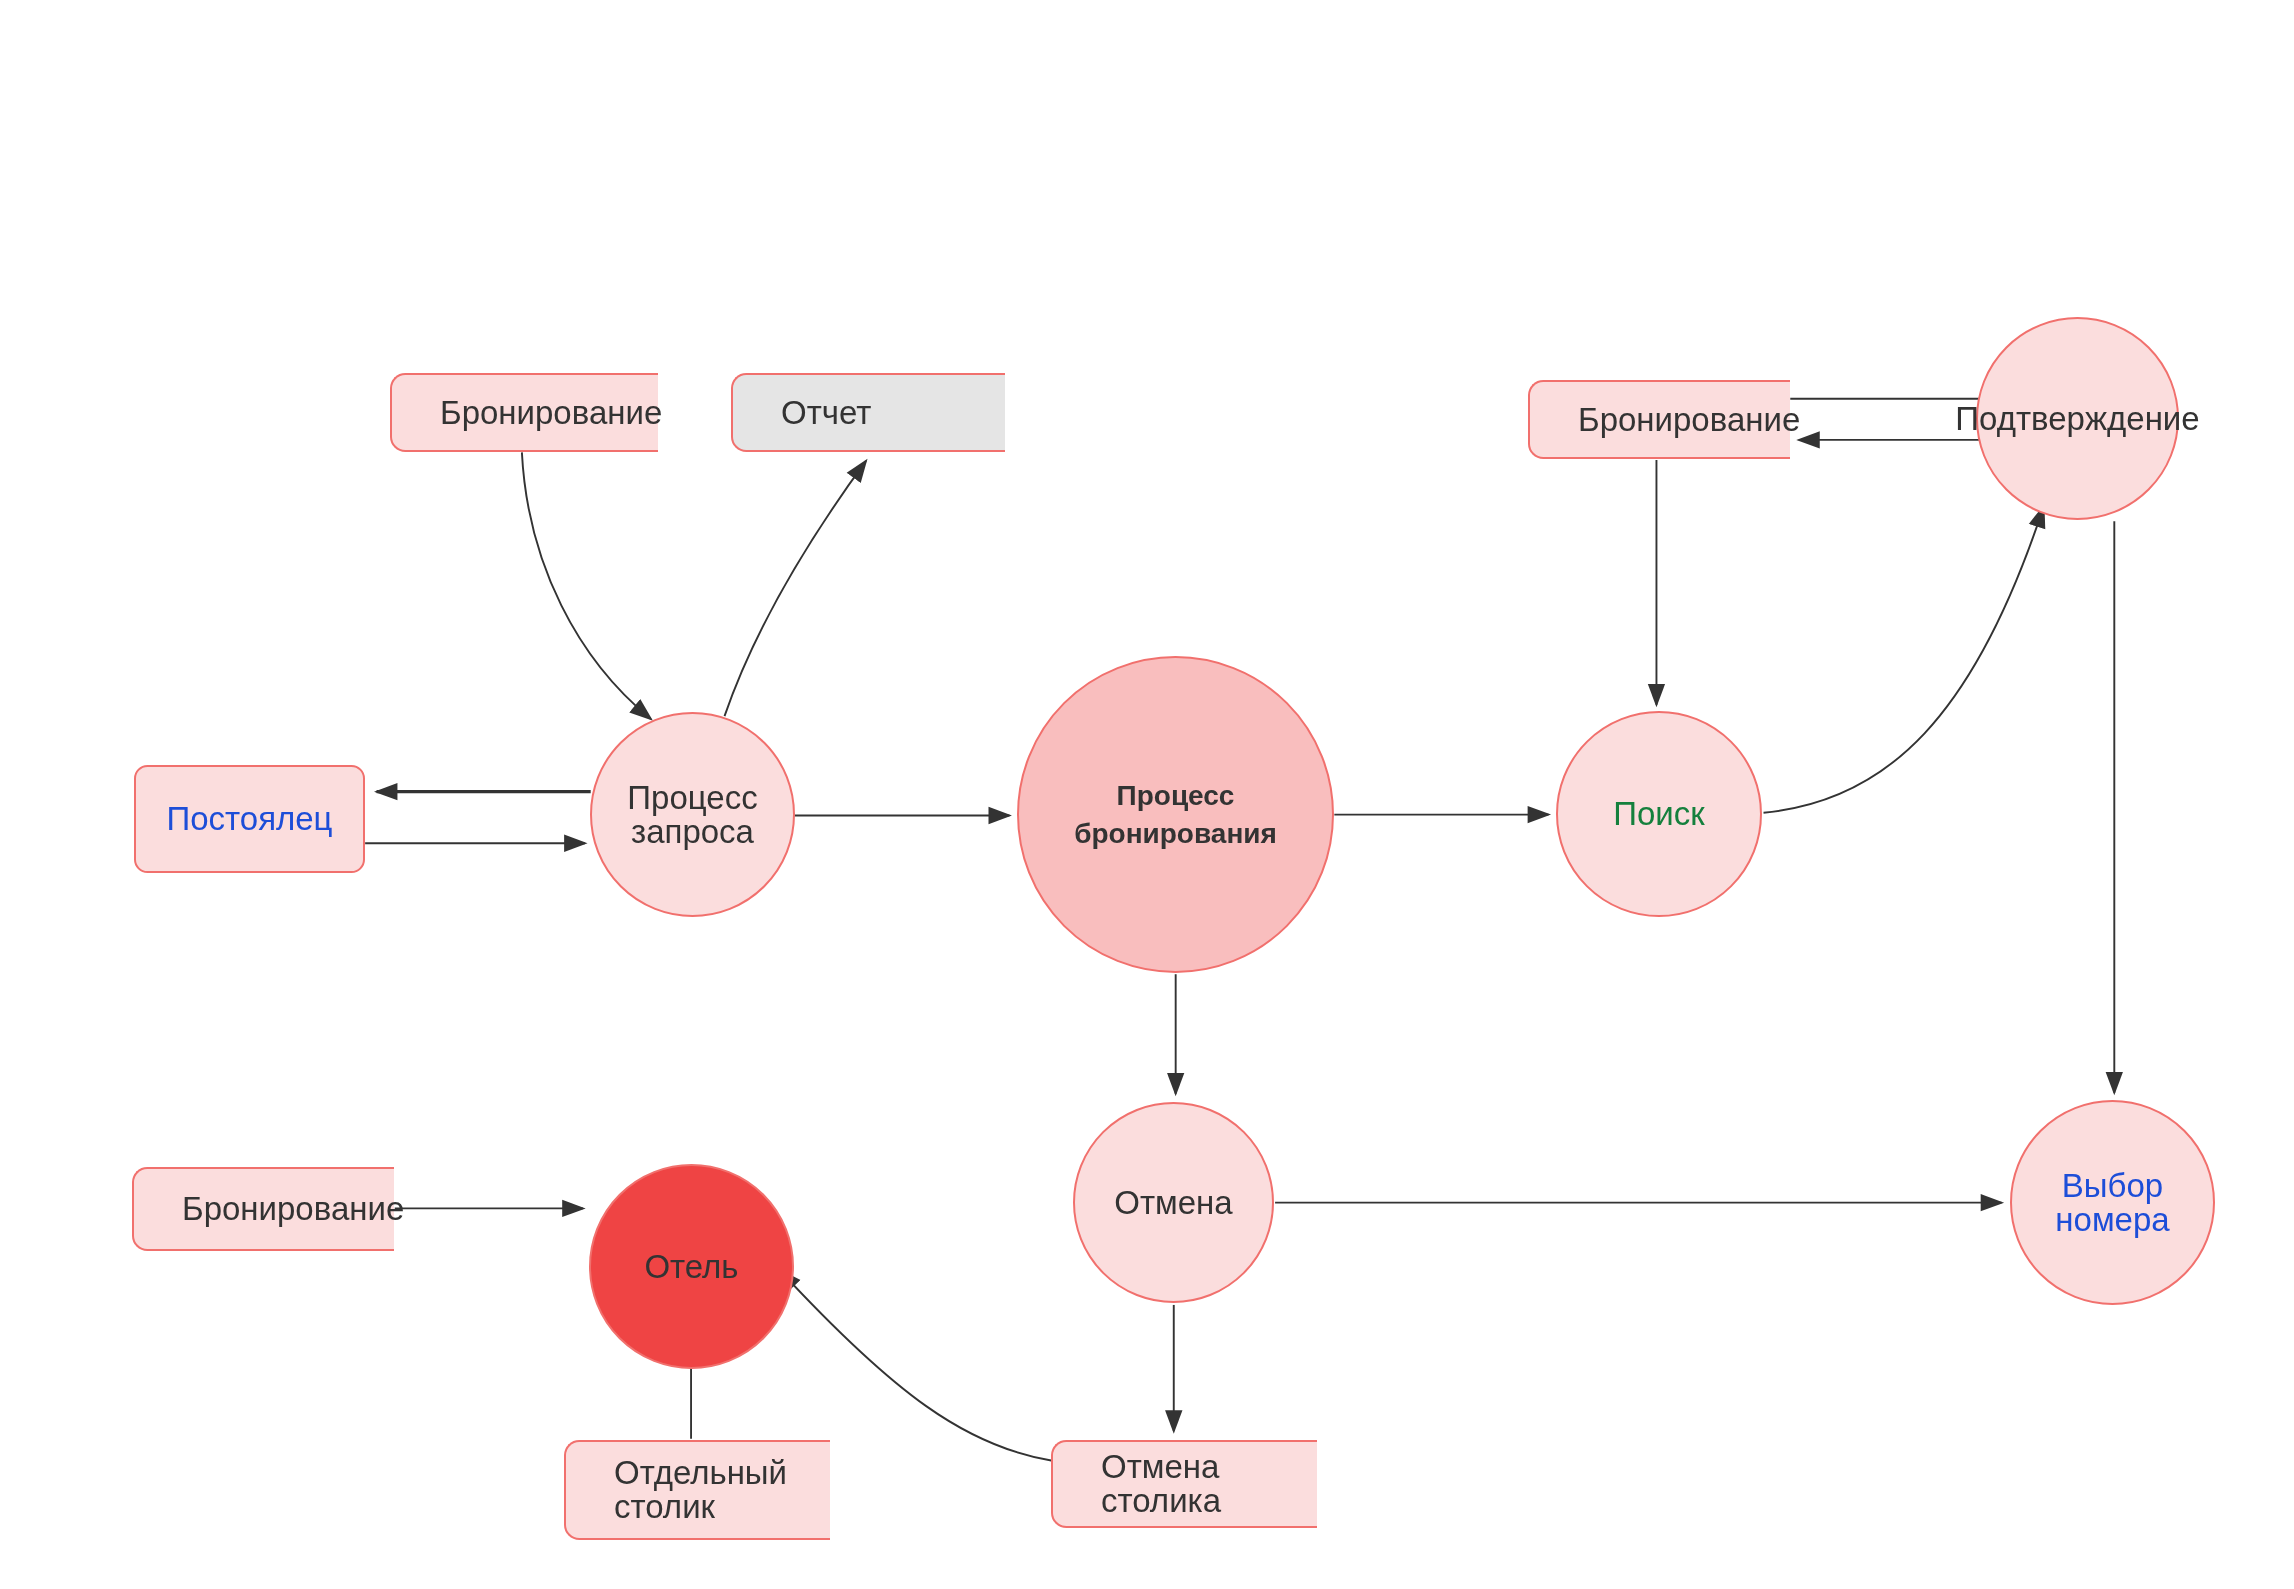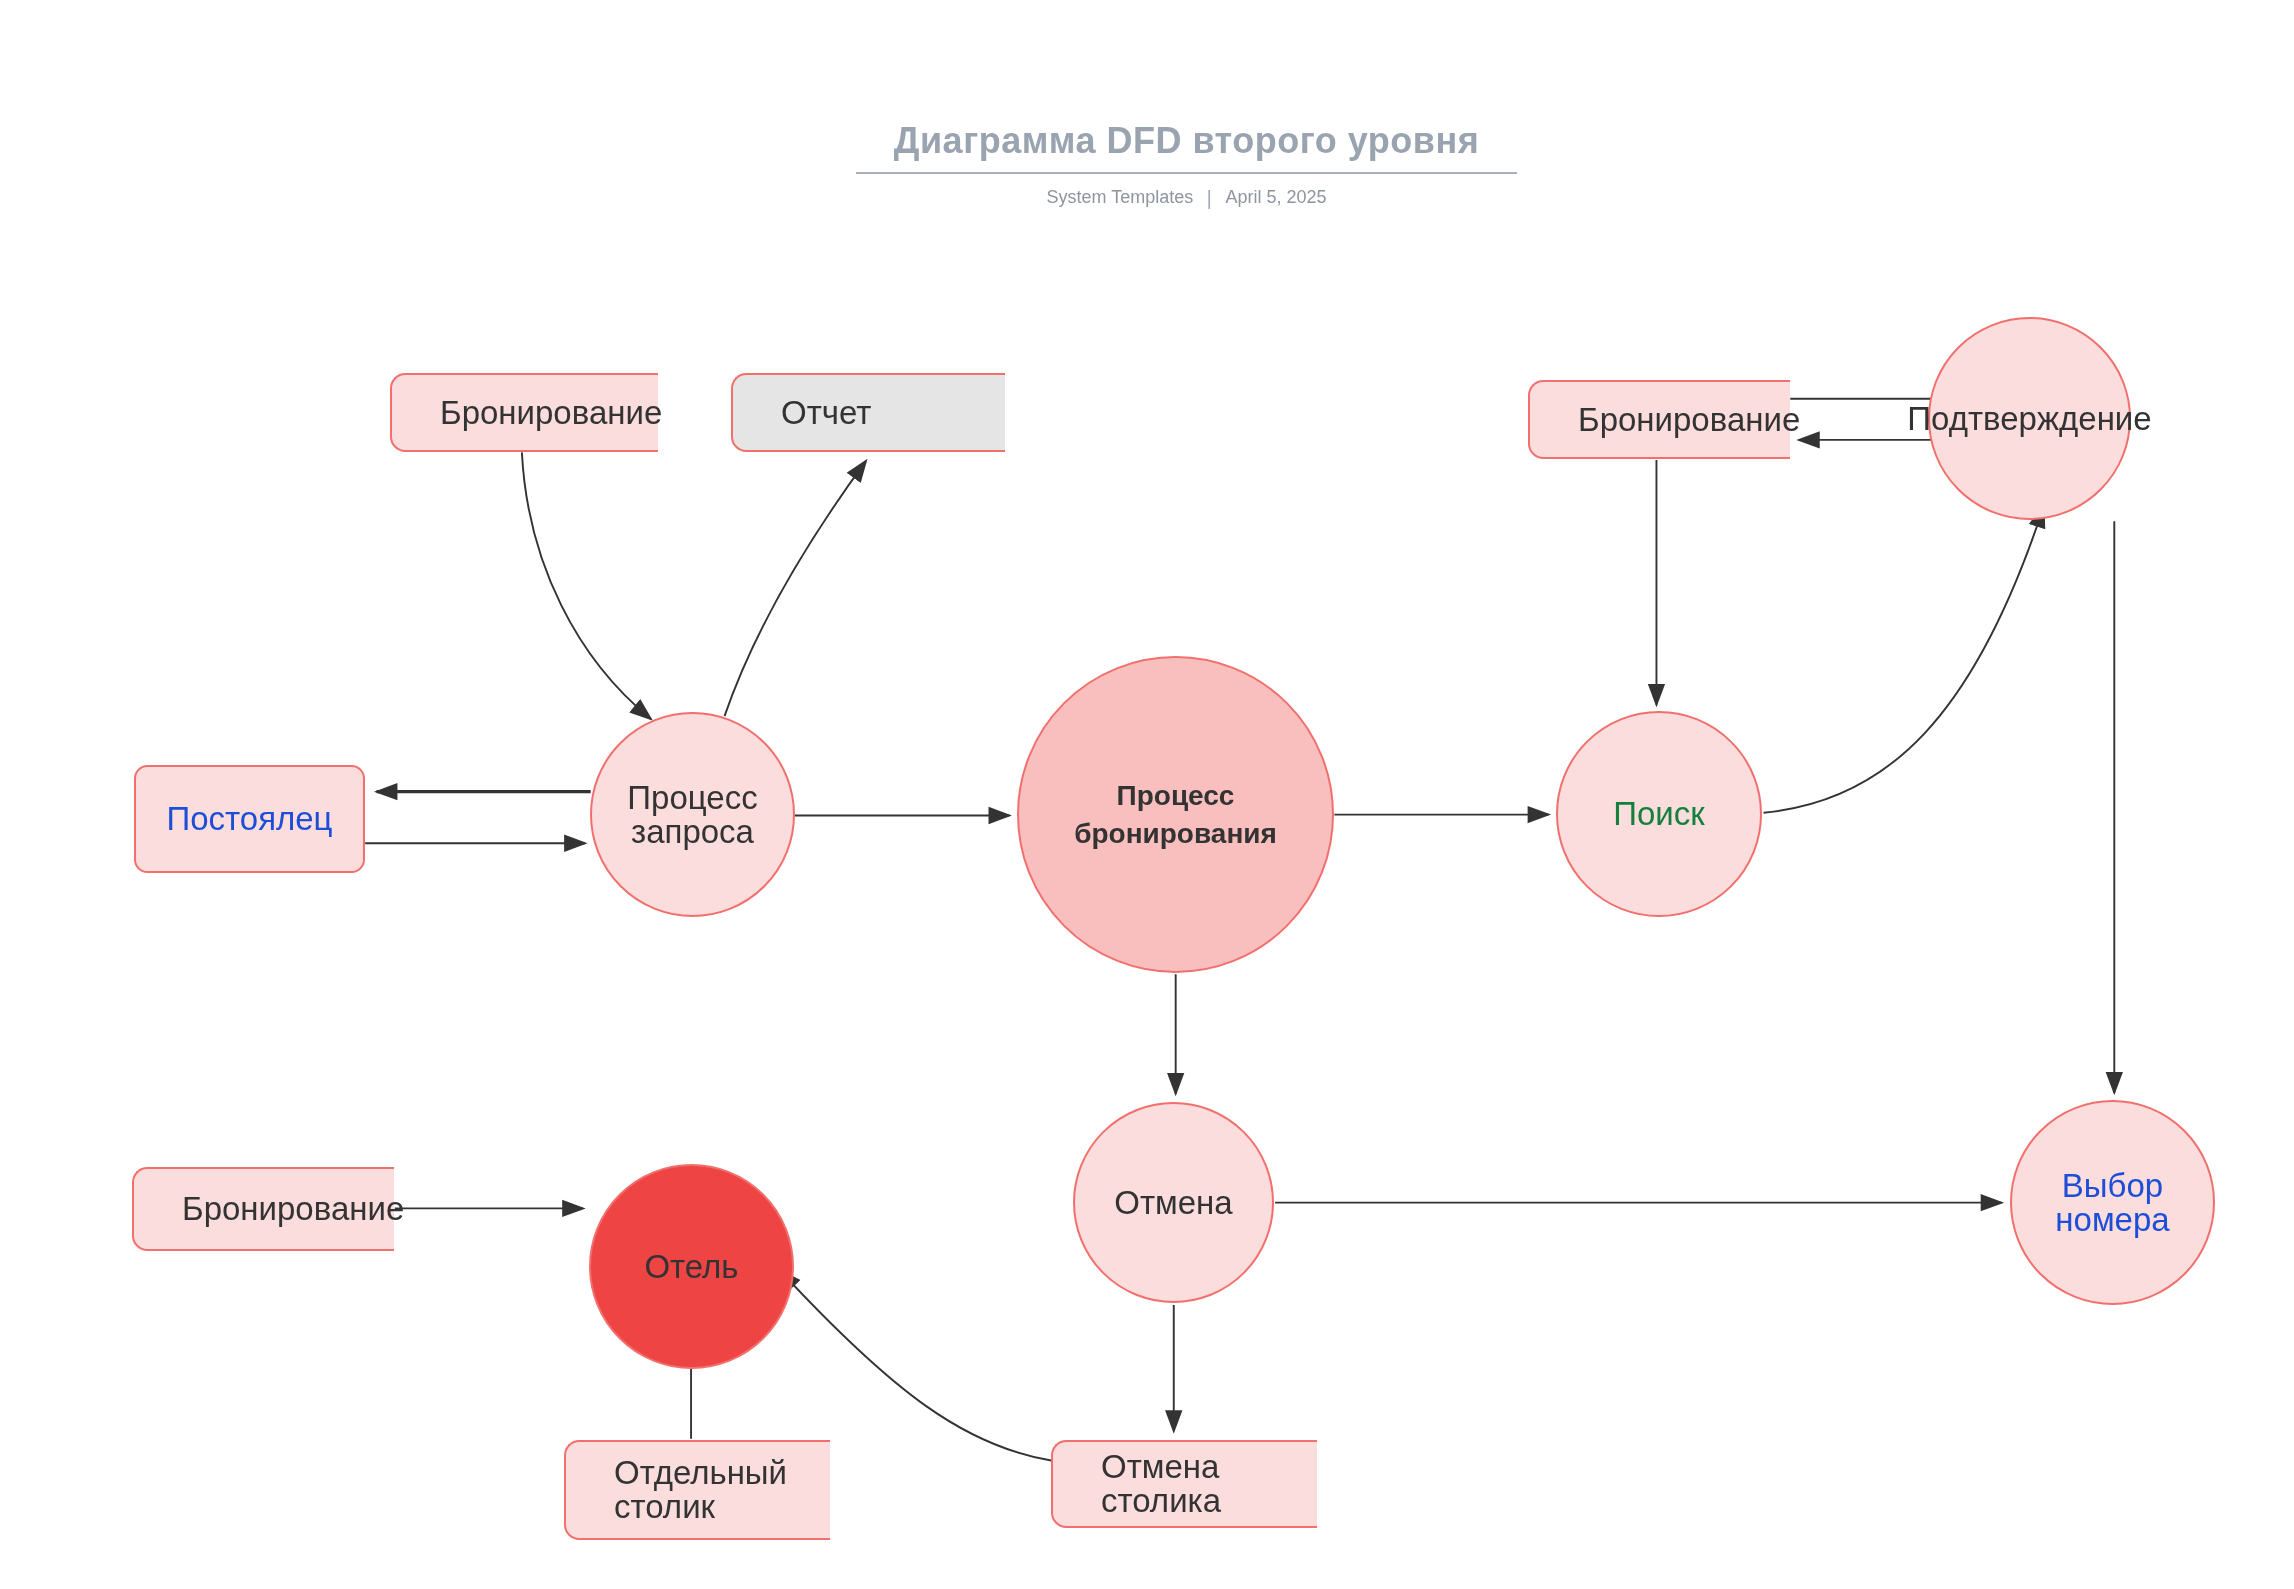--- a/index.html
+++ b/index.html
@@ -39,29 +39,20 @@
     border-radius:50%;
     align-items:center;text-align:center;
   }
   .process.main{font-weight:bold;font-size:28px;line-height:38px;}
   #edges{position:absolute;left:0;top:0;}
 </style>
 </head>
 <body>
 
 <div id="canvas">
-  <div id="header">
-    <div id="title" style="color: rgb(154, 163, 176);">Диаграмма DFD второго уровня</div>
-    <div id="title-underline" style="background: rgb(169, 176, 188);"></div>
-    <div id="subtitle" style="color: rgb(142, 149, 159);">
-      <span>System Templates</span>
-      <span class="sep">|</span>
-      <span>April 5, 2025</span>
-    </div>
-  </div>
   <svg id="edges" width="2294" height="1590" viewBox="0 0 2400 1663">
       <defs>
         <marker id="arrowhead" viewBox="0 0 14 11" refX="12" refY="5.5" markerWidth="26" markerHeight="20" markerUnits="userSpaceOnUse" orient="auto">
           <path d="M0,0.5 L13.5,5.5 L0,10.5 z" fill="#333333"></path>
         </marker>
       </defs>
       <path d="M 546 473 C 552 590, 605 690, 681 752" fill="none" stroke="#333333" stroke-width="2" marker-end="url(#arrowhead)"></path>
       <path d="M 758 749 C 792 650, 852 556, 906 482" fill="none" stroke="#333333" stroke-width="2" marker-end="url(#arrowhead)"></path>
       <path d="M 618 828 L 394 828" fill="none" stroke="#333333" stroke-width="3.5" marker-end="url(#arrowhead)"></path>
       <path d="M 382 882 L 612 882" fill="none" stroke="#333333" stroke-width="2" marker-end="url(#arrowhead)"></path>
@@ -107,21 +98,21 @@
         <span>Процесс</span>
         <span>запроса</span>
       </div>
       <div class="node process main" style="left: 1017px; top: 656px; height: 317px; width: 317px; background: rgb(249, 190, 190); border-color: rgb(241, 112, 109); color: rgb(51, 51, 51);">
         <span>Процесс</span>
         <span>бронирования</span>
       </div>
       <div class="node process" style="left: 1556px; top: 711px; height: 206px; width: 206px; background: rgb(251, 221, 221); border-color: rgb(241, 112, 109); color: #15803d;">
         <span>Поиск</span>
       </div>
-      <div class="node process" style="left: 1928px; top: 317px; height: 203px; width: 203px; background: rgb(251, 221, 221); border-color: rgb(241, 112, 109); color: rgb(51, 51, 51);">
+      <div class="node process" style="left: 1976px; top: 317px; height: 203px; width: 203px; background: rgb(251, 221, 221); border-color: rgb(241, 112, 109); color: rgb(51, 51, 51);">
         <span>Подтверждение</span>
       </div>
       <div class="node process" style="left: 589px; top: 1164px; height: 205px; width: 205px; background: #ef4444; border-color: rgb(241, 112, 109); color: rgb(51, 51, 51);">
         <span>Отель</span>
       </div>
       <div class="node process" style="left: 1073px; top: 1102px; height: 201px; width: 201px; background: rgb(251, 221, 221); border-color: rgb(241, 112, 109); color: rgb(51, 51, 51);">
         <span>Отмена</span>
       </div>
       <div class="node process" style="left: 2010px; top: 1100px; height: 205px; width: 205px; background: rgb(251, 221, 221); border-color: rgb(241, 112, 109); color: #1d4ed8;">
         <span>Выбор</span>

